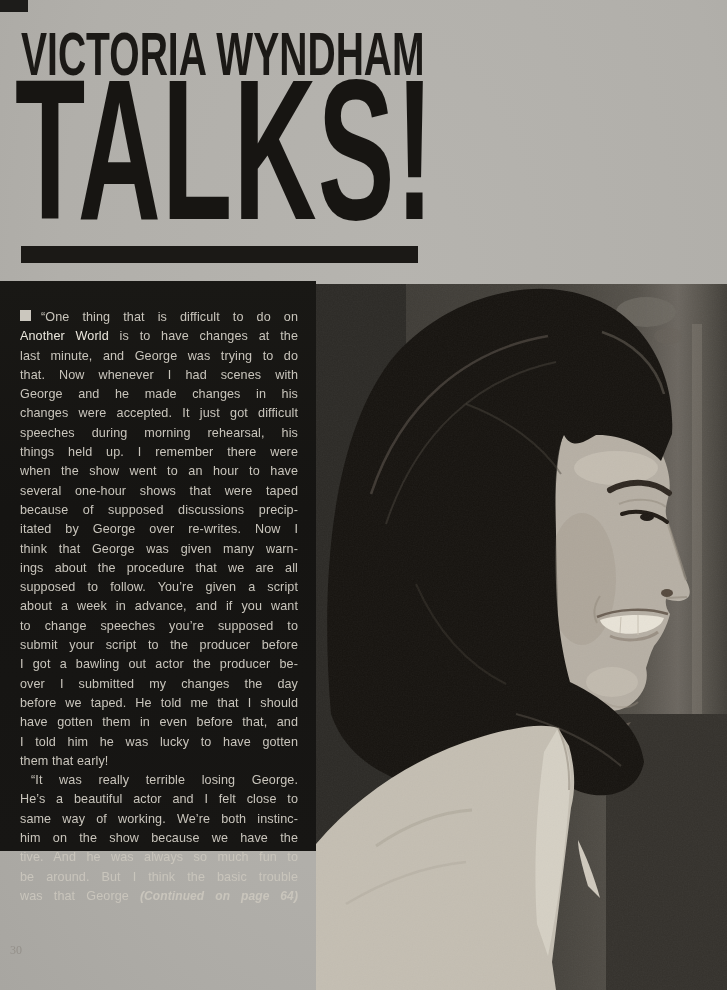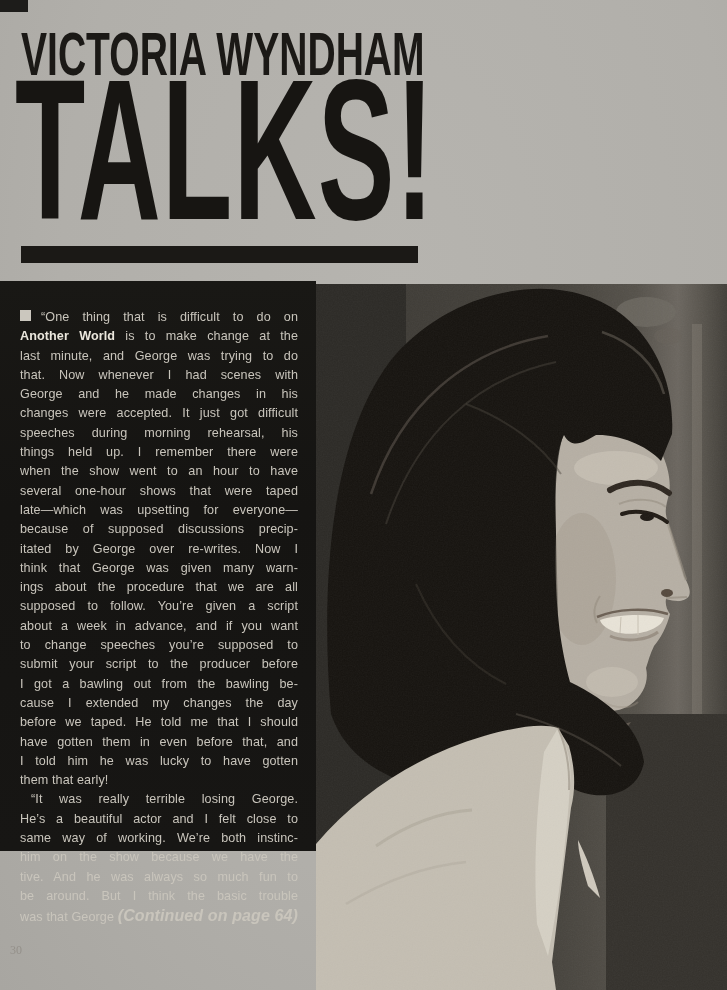--- a/index.html
+++ b/index.html
@@ -25,22 +25,22 @@
   
   .panel{
     position:absolute;left:0;top:281px;width:316px;height:570px;
     background:linear-gradient(180deg,#191815 0%,#151412 40%,#171614 100%);
   }
   .article{position:absolute;left:20px;top:27px;width:278px;color:#c9c5bc;
     font-size:12.6px;line-height:19.3px;letter-spacing:0.1px;}
   .line{text-align:justify;text-align-last:justify;height:19.3px;overflow:hidden;}
   .line.nojust{text-align-last:left;}
   .line.indent{padding-left:11px;}
-  .seg-bold{font-weight:bold;color:#ebe7dd;margin-top:42px;}
-  .seg-bi{font-weight:bold;font-style:italic;font-size:16px;}
+  .seg-bold{font-weight:normal;color:#ebe7dd;margin-top:42px;}
+  .seg-bi{font-weight:bold;font-style:italic;font-size:12px;}
   .bullet{display:inline-block;width:11px;height:11px;background:#cbc7be;margin-right:10px;}
   .page-number{position:absolute;left:10px;top:662px;font-family:"Liberation Serif",serif;
     font-size:12px;color:#94908a;}
   
   .photo{position:absolute;left:316px;top:284px;width:411px;height:706px;}
   .photo svg{display:block;}
 </style>
 </head>
 <body>
 
@@ -49,40 +49,39 @@
   <div class="corner-mark"></div>
 
   <div class="kicker">VICTORIA WYNDHAM</div>
   <div class="big-title">TALKS!</div>
   <div class="title-rule"></div>
 
   <div class="panel">
     <div class="article" id="article">
         <div>
           <div class="line"><span class="bullet"></span><span>“One thing that is difficult to do on</span></div>
-          <div class="line"><span class="seg-bold">Another World</span><span> is to make change at the</span></div>
+          <div class="line"><span class="seg-bold">Another World</span><span> is to have changes at the</span></div>
           <div class="line"><span>last minute, and George was trying to do</span></div>
           <div class="line"><span>that. Now whenever I had scenes with</span></div>
           <div class="line"><span>George and he made changes in his</span></div>
           <div class="line"><span>changes were accepted. It just got difficult</span></div>
           <div class="line"><span>speeches during morning rehearsal, his</span></div>
           <div class="line"><span>things held up. I remember there were</span></div>
           <div class="line"><span>when the show went to an hour to have</span></div>
           <div class="line"><span>several one-hour shows that were taped</span></div>
-          <div class="line"><span>late—which was upsetting for everyone—</span></div>
           <div class="line"><span>because of supposed discussions precip-</span></div>
           <div class="line"><span>itated by George over re-writes. Now I</span></div>
           <div class="line"><span>think that George was given many warn-</span></div>
           <div class="line"><span>ings about the procedure that we are all</span></div>
           <div class="line"><span>supposed to follow. You’re given a script</span></div>
           <div class="line"><span>about a week in advance, and if you want</span></div>
           <div class="line"><span>to change speeches you’re supposed to</span></div>
           <div class="line"><span>submit your script to the producer before</span></div>
-          <div class="line"><span>I got a bawling out from the bawling be-</span></div>
-          <div class="line"><span>cause I extended my changes the day</span></div>
+          <div class="line"><span>I got a bawling out actor the producer be-</span></div>
+          <div class="line"><span>over I submitted my changes the day</span></div>
           <div class="line"><span>before we taped. He told me that I should</span></div>
           <div class="line"><span>have gotten them in even before that, and</span></div>
           <div class="line"><span>I told him he was lucky to have gotten</span></div>
           <div class="line nojust"><span>them that early!</span></div>
         </div>
         <div>
           <div class="line indent"><span>“It was really terrible losing George.</span></div>
           <div class="line"><span>He’s a beautiful actor and I felt close to</span></div>
           <div class="line"><span>same way of working. We’re both instinc-</span></div>
           <div class="line"><span>him on the show because we have the</span></div>

